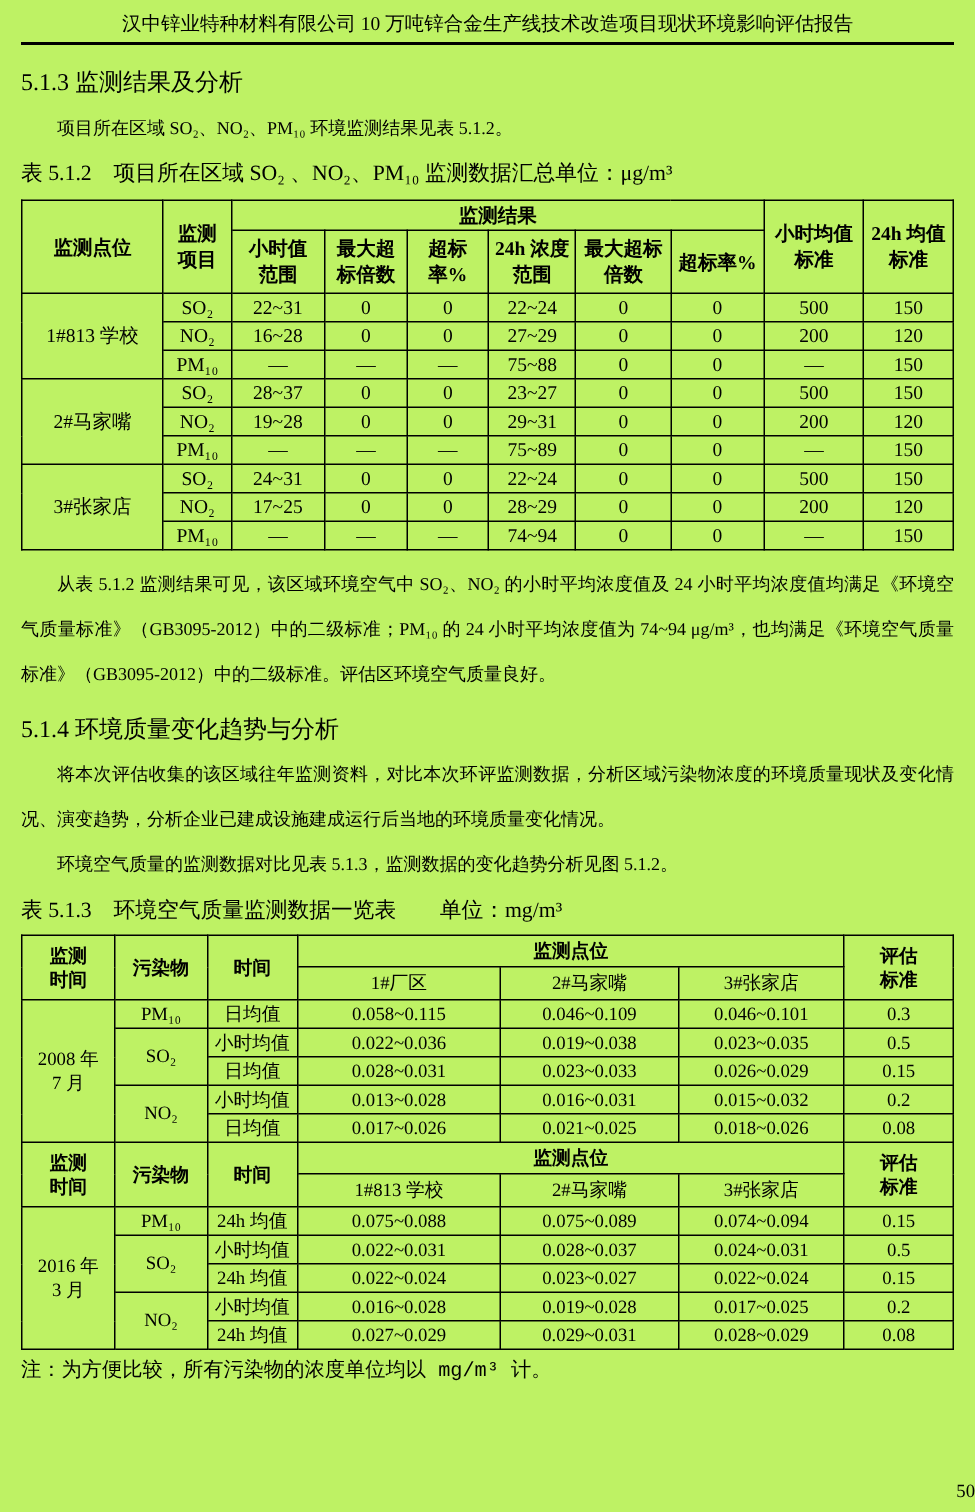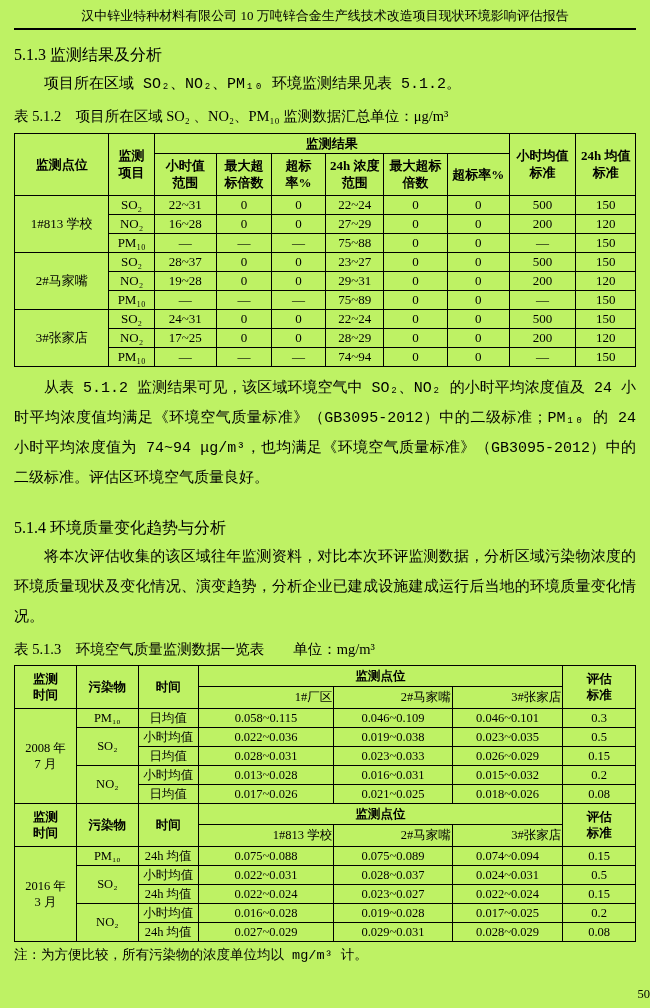--- a/index.html
+++ b/index.html
@@ -2,32 +2,32 @@
 <html><head>
 <meta charset="utf-8">
 <style>
   * { box-sizing: border-box; margin: 0; padding: 0; }
   html, body { width: 650px; background: #fff; }
   body { color: #000; font-family: "Liberation Serif", "DejaVu Serif", serif; }
   .page { width: 650px; height: 1008px; padding: 0 14px; position: relative; overflow: hidden; background: #bef264; }
   .doc-header { padding-top: 7px; text-align: center; font-size: 13px; white-space: nowrap; }
   .header-rule { border-bottom: 2px solid #000; margin-top: 3px; }
   .sec-heading { font-size: 16px; font-weight: normal; margin-top: 15px; }
-  .body-para { font-size: 15px; line-height: 30px; text-align: justify; text-indent: 2em; margin-top: 4px; font-family: Liberation Mono, monospace; }
+  .body-para { font-size: 12px; line-height: 30px; text-align: justify; text-indent: 2em; margin-top: 4px; }
   .tbl-caption { font-size: 14.5px; margin-top: 4px; height: 24px; line-height: 24px; }
   table { border-collapse: collapse; table-layout: fixed; width: 100%; border: 1.5px solid #000; }
   td { border: 1px solid #000; text-align: center; vertical-align: middle; padding: 0 1px; overflow: hidden; }
   .t1 { margin-top: 5px; }
   .t1 td { font-size: 13px; height: 19px; }
   .t1 tr.h1 td { height: 20px; }
   .t1 tr.h2 td { height: 42px; }
   .t2 { margin-top: 4px; }
   .t2 td { font-size: 12.5px; height: 19px; }
   .t2 tr.h1 td { height: 21px; }
-  .t2 tr.h2 td { height: 22px; text-align: right; }
+  .t2 tr.h2 td { height: 22px; }
   .th { font-weight: bold; }
   .pre { white-space: pre-line; line-height: 1.3; }
   .note { font-size: 13.5px; margin-top: 4px; text-align: left; font-family: Liberation Mono, monospace; }
   .page-number { position: absolute; bottom: 6px; left: 0; right: 0; text-align: right; font-size: 12.5px; }
 </style>
 </head>
 <body>
 
 <div class="page">
 
@@ -175,22 +175,23 @@
       <td>0</td>
       <td>0</td>
       <td>—</td>
       <td>150</td>
     </tr>
   </tbody>
     </table>
 
   <p class="body-para" style="margin-top:7px">从表 5.1.2 监测结果可见，该区域环境空气中 SO₂、NO₂ 的小时平均浓度值及 24 小时平均浓度值均满足《环境空气质量标准》（GB3095-2012）中的二级标准；PM₁₀ 的 24 小时平均浓度值为 74~94 μg/m³，也均满足《环境空气质量标准》（GB3095-2012）中的二级标准。评估区环境空气质量良好。</p>
 
-  <div class="sec-heading" style="margin-top:24px">5.1.4  环境质量变化趋势与分析</div>
+  <div class="sec-heading" style="margin-top:12px">5.1.4  环境质量变化趋势与分析</div>
   <p class="body-para">将本次评估收集的该区域往年监测资料，对比本次环评监测数据，分析区域污染物浓度的环境质量现状及变化情况、演变趋势，分析企业已建成设施建成运行后当地的环境质量变化情况。</p>
+  <p class="body-para" style="margin-top:0">环境空气质量的监测数据对比见表 5.1.3，监测数据的变化趋势分析见图 5.1.2。</p>
   <div class="tbl-caption">表 5.1.3　环境空气质量监测数据一览表　　单位：mg/m³</div>
 
   <table class="t2">
     <colgroup>
       <col style="width:10%">
         <col style="width:9.9%">
         <col style="width:9.7%">
         <col style="width:21.8%">
       <col style="width:19.1%">
         <col style="width:17.8%">

